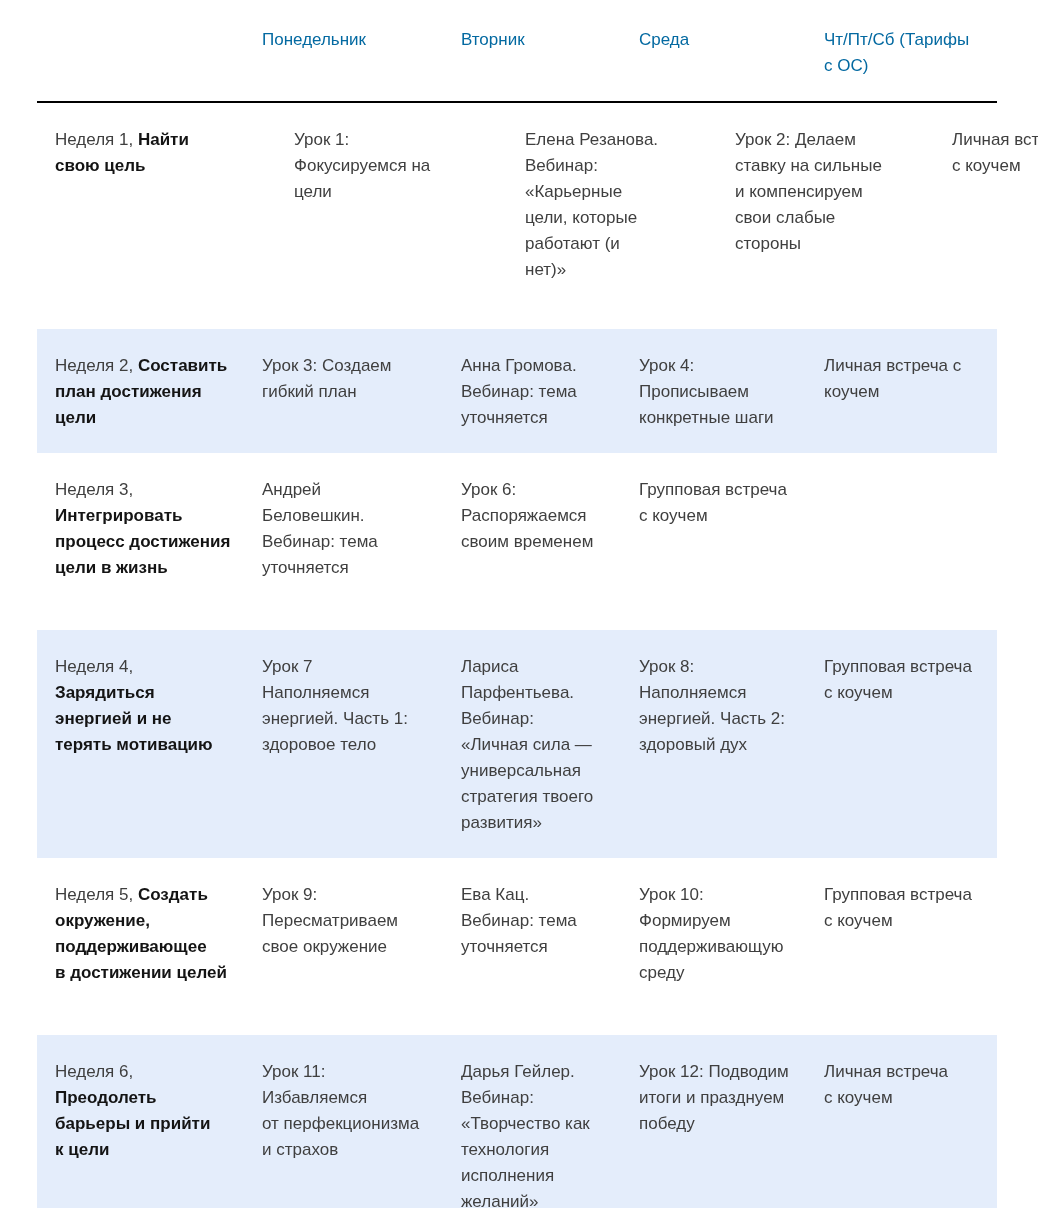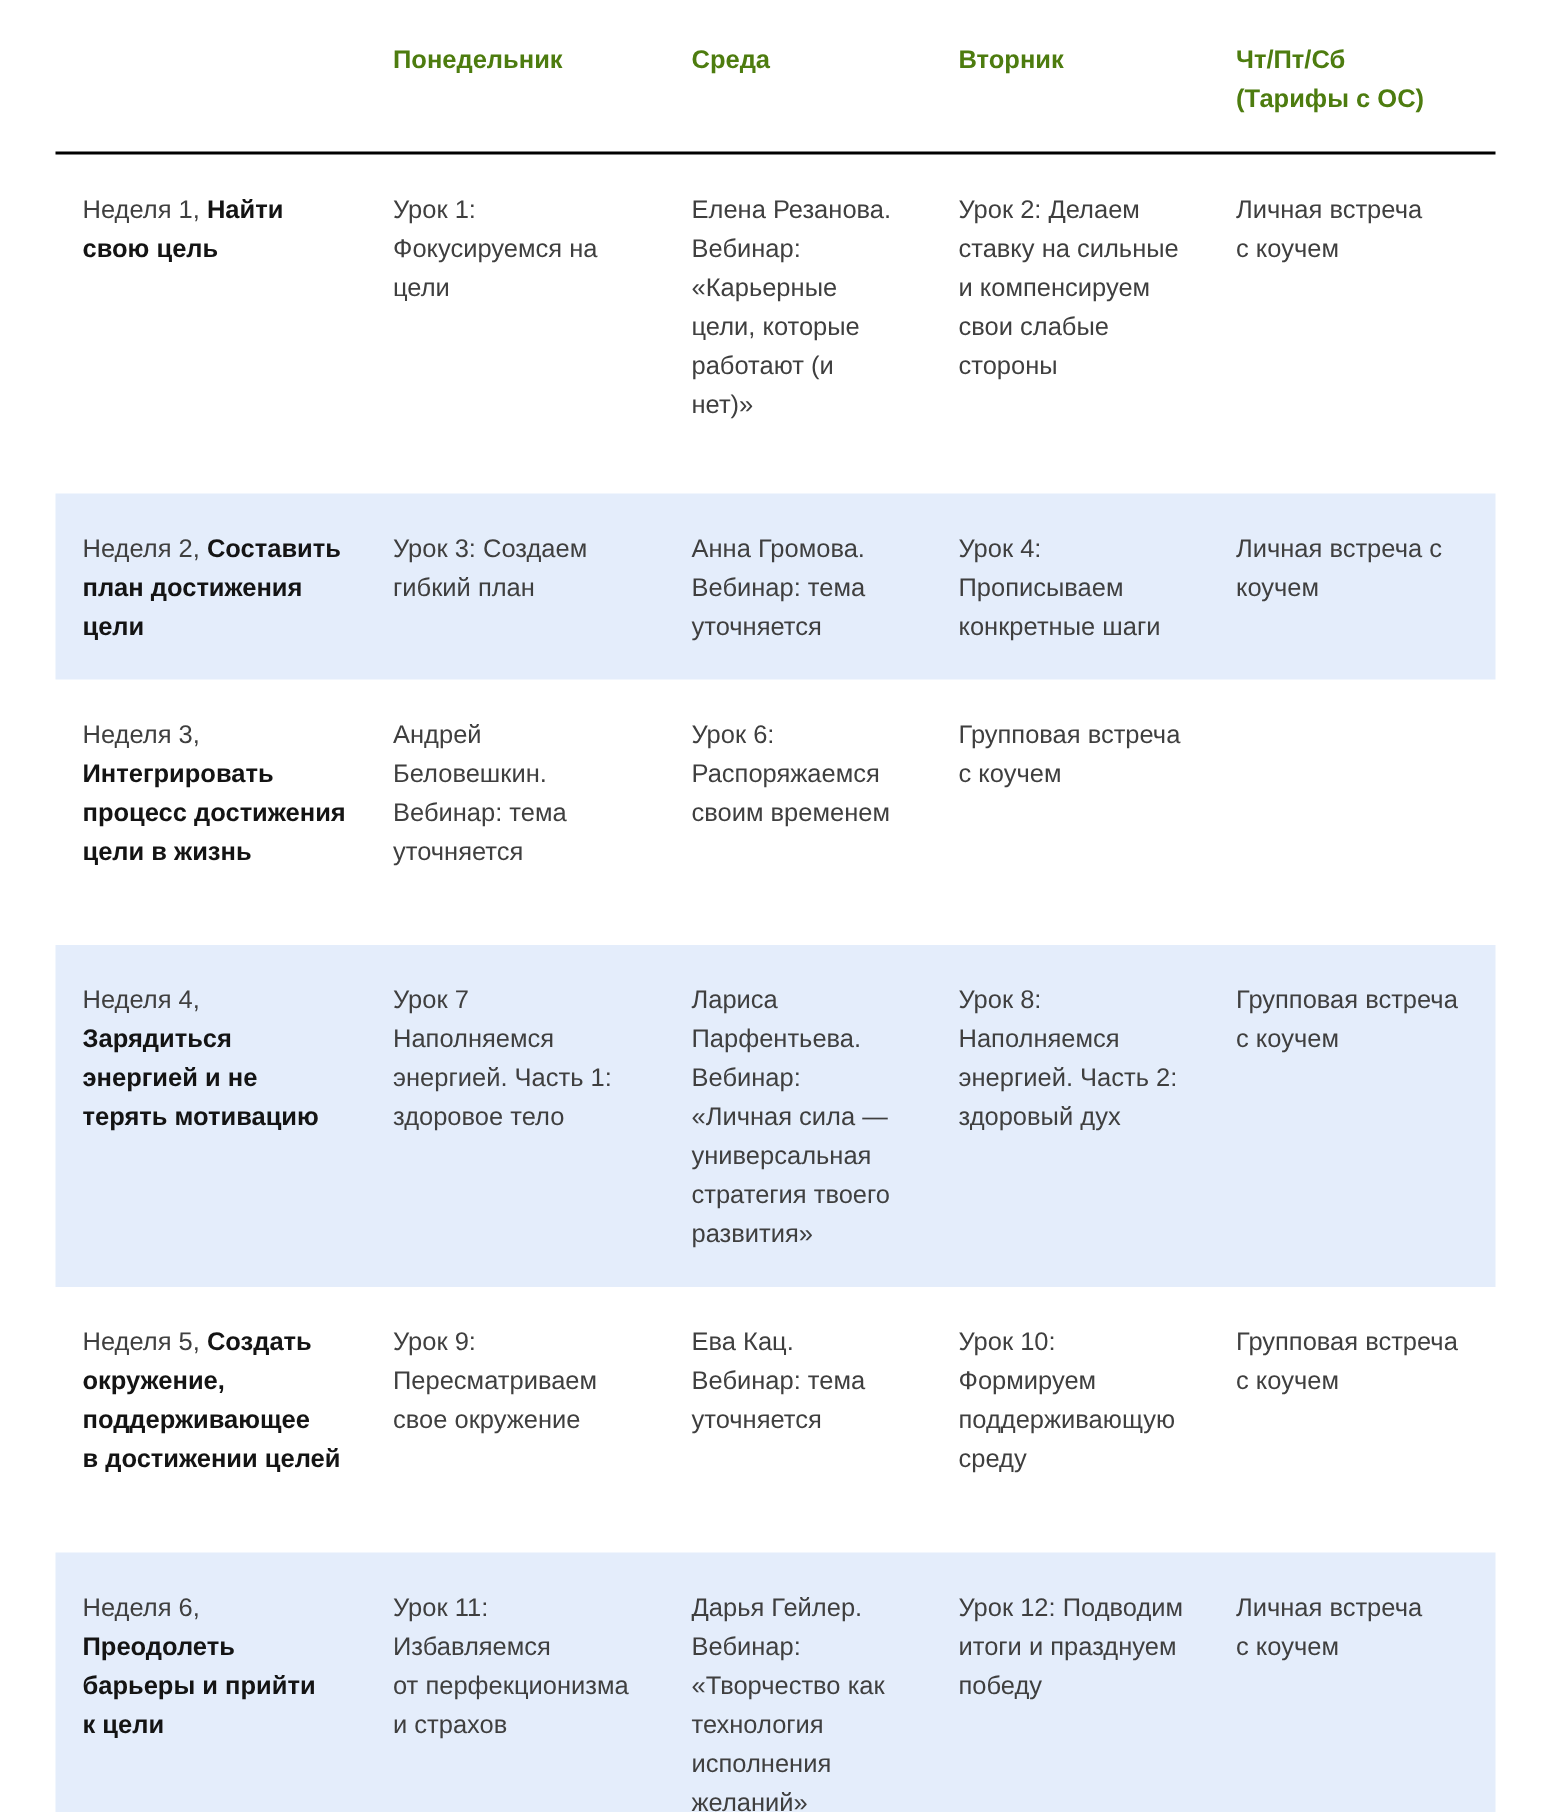--- a/index.html
+++ b/index.html
@@ -30,51 +30,51 @@
     background: var(--highlight, #E4EDFB);
   }
   .cell {
     box-sizing: border-box;
     font-size: 17px;
     line-height: 26px;
     color: #3F3F3F;
     padding: 24px 35px 22px 0;
   }
   .header-row .cell {
-    font-weight: 700;
-    color: #4d7c0f;
+    font-weight: 400;
+    color: #0369a1;
     padding-top: 27px;
   }
   .cell.c1 { padding-left: 18px; padding-right: 30px; }
   .cell.c2 { padding-right: 48px; }
   .cell.c3 { padding-right: 43px; }
   .cell.c4 { padding-right: 35px; }
   .cell.c5 { padding-right: 25px; }
   .cell.c1 .goal {
     font-weight: 700;
     color: #141414;
   }
   
-  .row.r0 { min-height: 197px; }
+  .row.r0 { min-height: 197px; gap: 32px; }
   .row.r1 { min-height: 116px; margin-top: 24px; }
   .row.r2 { min-height: 177px; }
   .row.r3 { min-height: 218px; }
   .row.r4 { min-height: 177px; }
   .row.r5 { min-height: 196px; }
 </style>
 </head>
 <body>
 
 <div class="table">
 
   <div class="row header-row">
     <div class="cell c1"></div>
     <div class="cell c2">Понедельник</div>
+    <div class="cell c3">Вторник</div>
     <div class="cell c4">Среда</div>
-    <div class="cell c3">Вторник</div>
     <div class="cell c5">Чт/Пт/Сб (Тарифы с ОС)</div>
   </div>
 
   <div class="row r0">
     <div class="cell c1"><span>Неделя 1, </span><span class="goal">Найти свою цель</span></div>
     <div class="cell c2">Урок 1: Фокусируемся на цели</div>
     <div class="cell c3">Елена Резанова. Вебинар: «Карьерные цели, которые работают (и нет)»</div>
     <div class="cell c4">Урок 2: Делаем ставку на сильные и компенсируем свои слабые стороны</div>
     <div class="cell c5">Личная встреча с&nbsp;коучем</div>
   </div>

